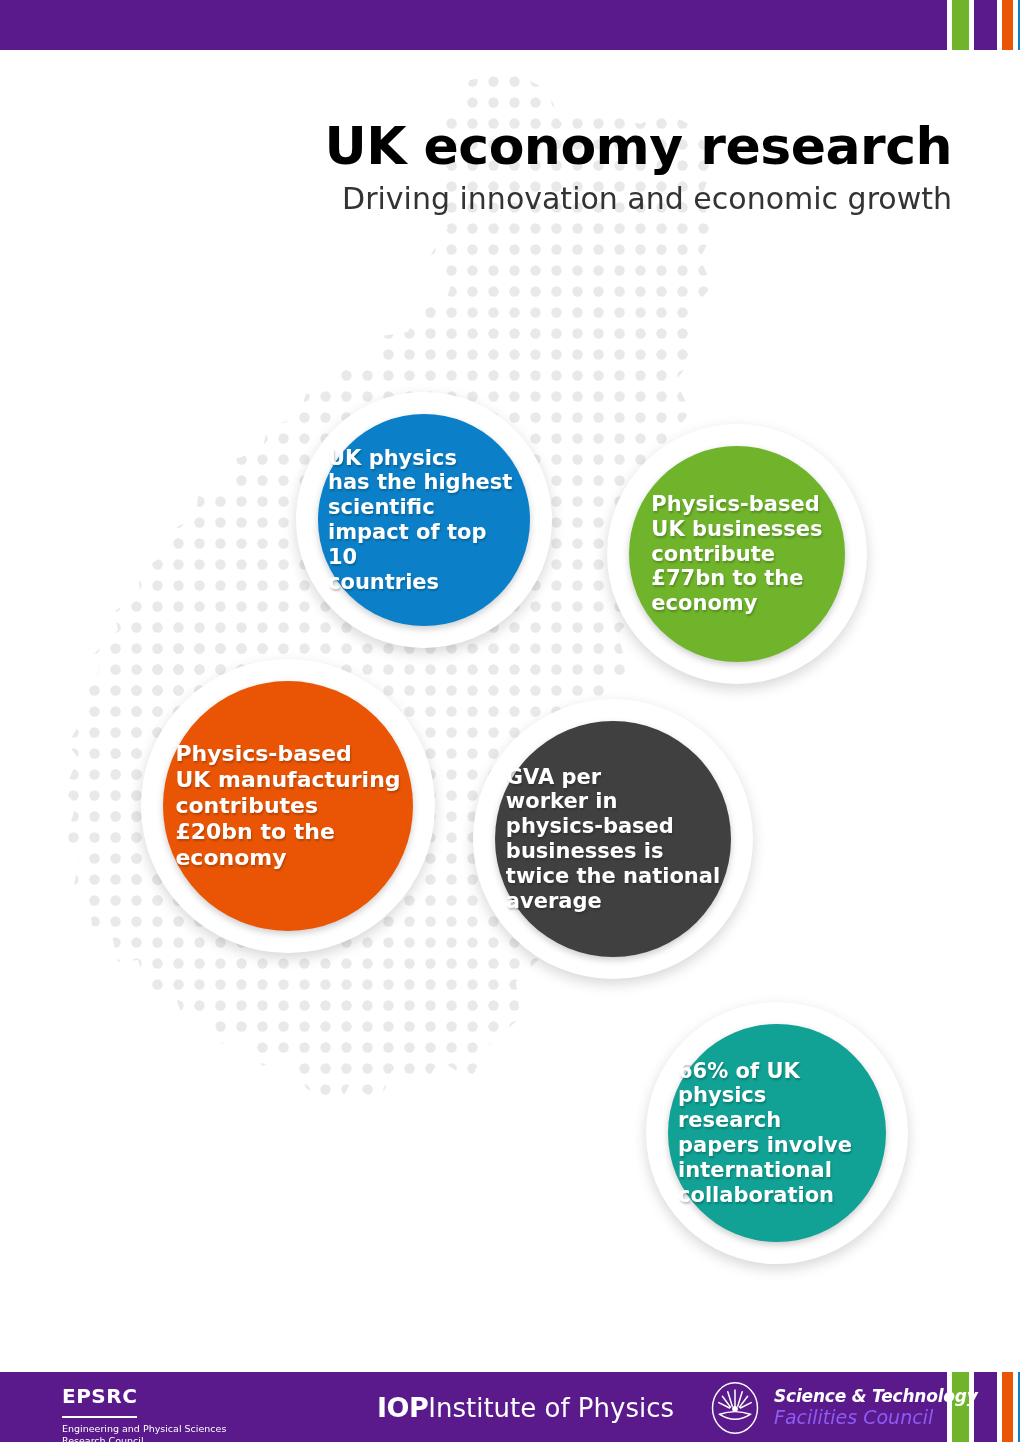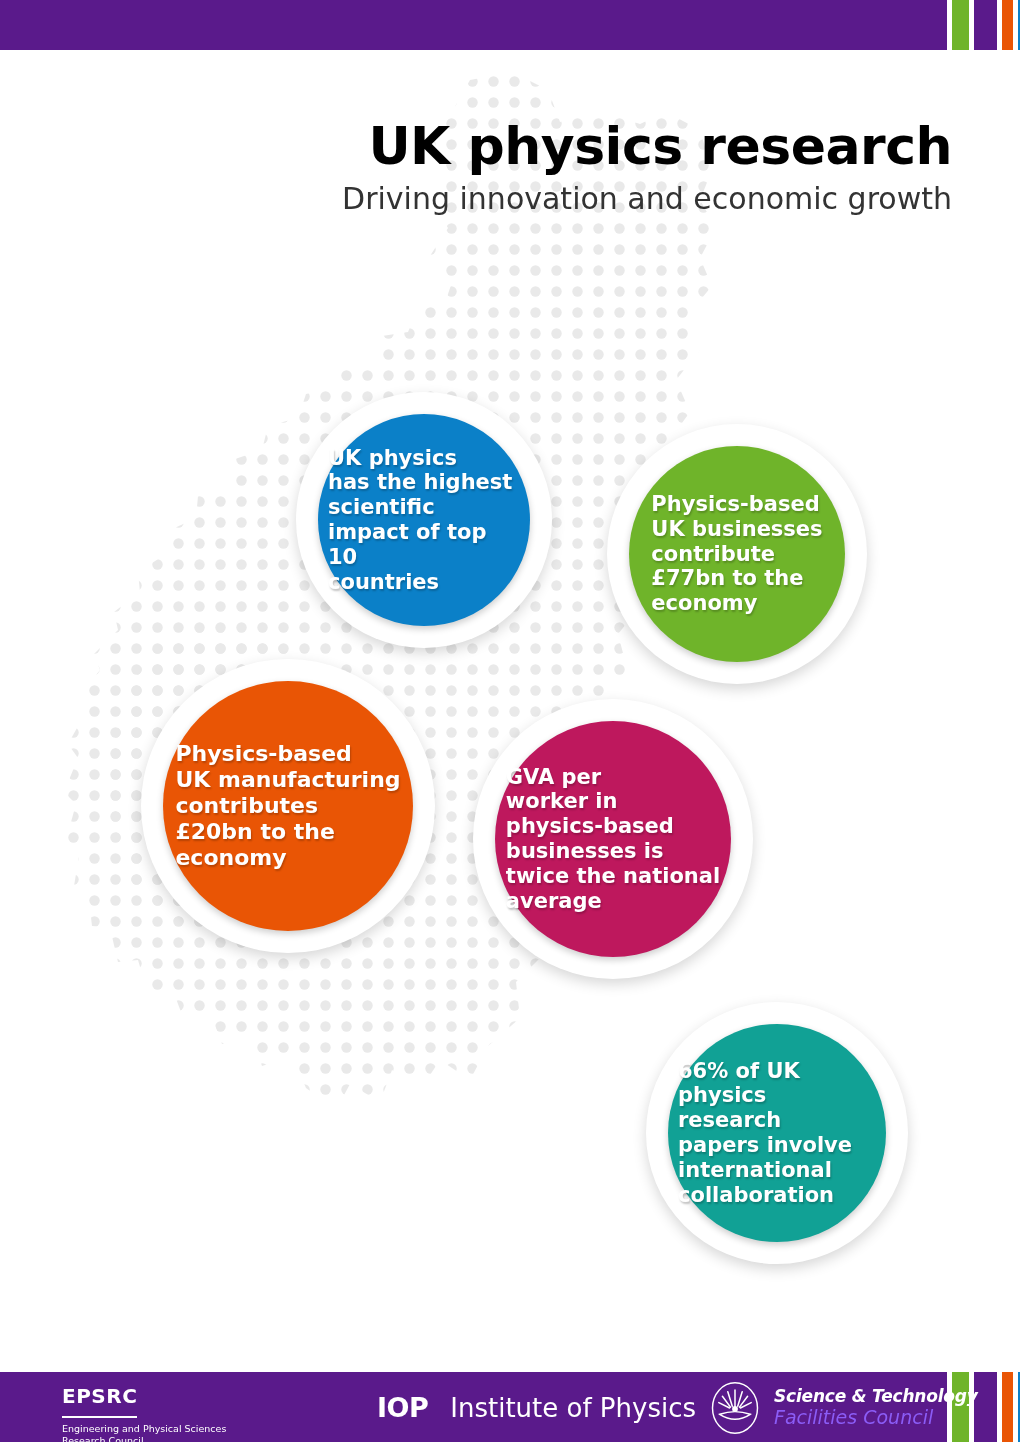--- a/index.html
+++ b/index.html
@@ -113,21 +113,21 @@
 
   #bubble-green  { left: 607px;  top: 424px;  width: 260px; height: 260px; }
   #bubble-green  .disc  { background: #6fb42a; }
   #bubble-green  .label { font-size: 21px; }
 
   #bubble-orange { left: 141px;  top: 659px;  width: 294px; height: 294px; }
   #bubble-orange .disc  { background: #e95505; }
   #bubble-orange .label { font-size: 22px; }
 
   #bubble-maroon { left: 473px;  top: 699px;  width: 280px; height: 280px; }
-  #bubble-maroon .disc  { background: #be185d; }
+  #bubble-maroon .disc  { background: #404040; }
   #bubble-maroon .label { font-size: 21px; }
 
   #bubble-teal   { left: 646px;  top: 1002px; width: 262px; height: 262px; }
   #bubble-teal   .disc  { background: #11a195; }
   #bubble-teal   .label { font-size: 21px; }
 
   
   .logo {
     position: absolute;
     color: #ffffff;
@@ -157,21 +157,21 @@
   #logo-iop { left: 349px; top: 1392px; align-items: baseline; }
   #logo-iop .iop-mark {
     font-size: 27px;
     font-weight: bold;
     letter-spacing: -0.5px;
     margin-left: 28px;
   }
   #logo-iop .iop-word {
     font-size: 26px;
     font-weight: 400;
-    margin-left: 22px;
+    margin-left: 0;
   }
 
   
   #logo-stfc { left: 708px; top: 1381px; }
   #logo-stfc .stfc-mark { width: 54px; height: 54px; flex: 0 0 54px; }
   #logo-stfc .stfc-text { margin-left: 12px; font-style: italic; }
   #logo-stfc .stfc-line1 {
     font-size: 17px;
     font-weight: bold;
     line-height: 1.15;
@@ -226,21 +226,21 @@
           <path d="M150,600 L200,580 L260,584 L300,610 L320,660 L316,720 L300,790
                    L270,850 L220,880 L170,870 L130,830 L112,770 L112,700 L126,645 Z"></path>
         </clipPath>
       </defs>
       <rect x="0" y="0" width="1020" height="1322" fill="url(#dots)" clip-path="url(#ukclip)"></rect>
       <rect x="0" y="0" width="1020" height="1322" fill="url(#dots)" clip-path="url(#ireclip)"></rect>
     </svg>
   </div>
 
   <div class="title-block">
-    <div class="title-main">UK physics research</div>
+    <div class="title-main">UK economy research</div>
     <div class="title-sub">Driving innovation and economic growth</div>
   </div>
 
   <div class="bubble" id="bubble-blue">
     <div class="disc">
       <div class="label">UK physics
 has the highest
 scientific
 impact of top 10
 countries</div>

